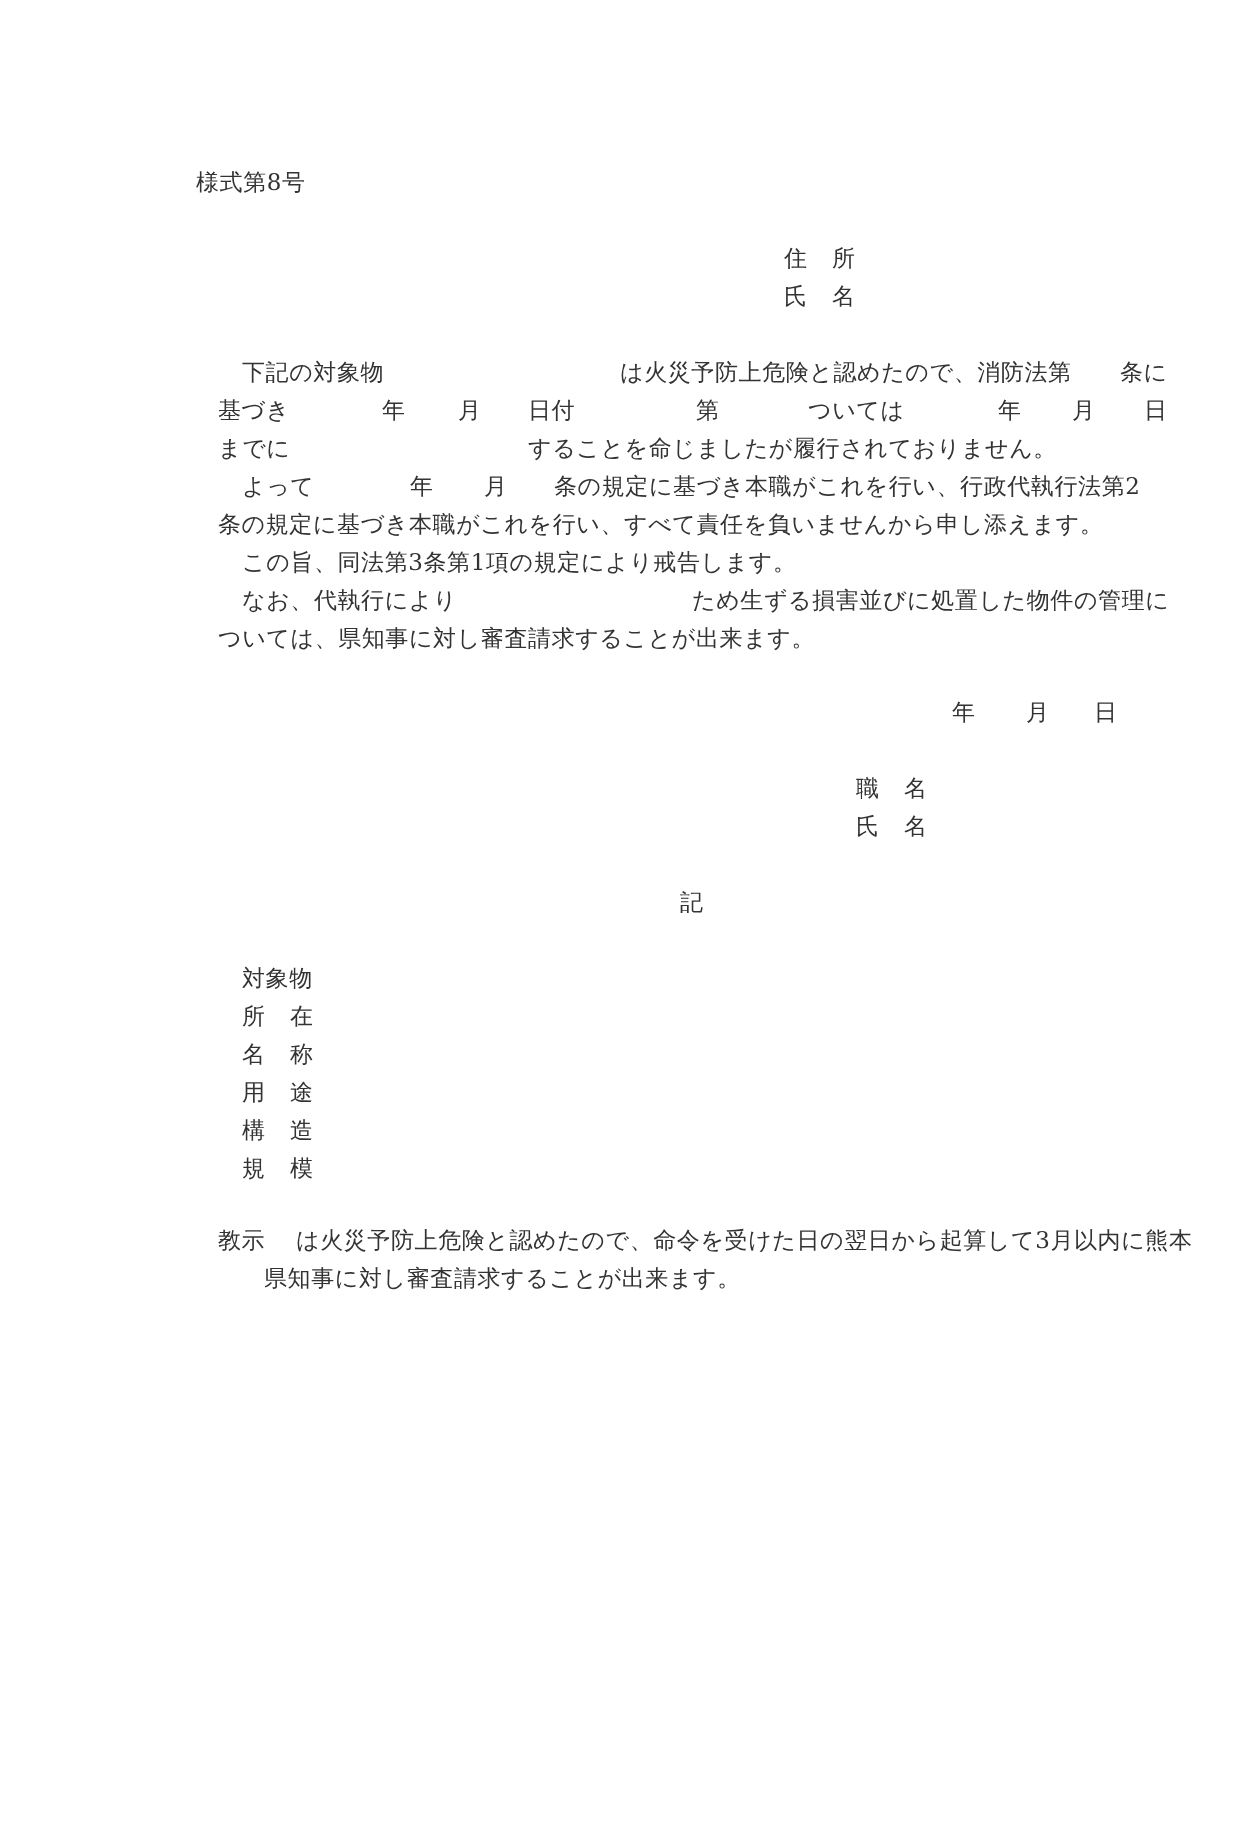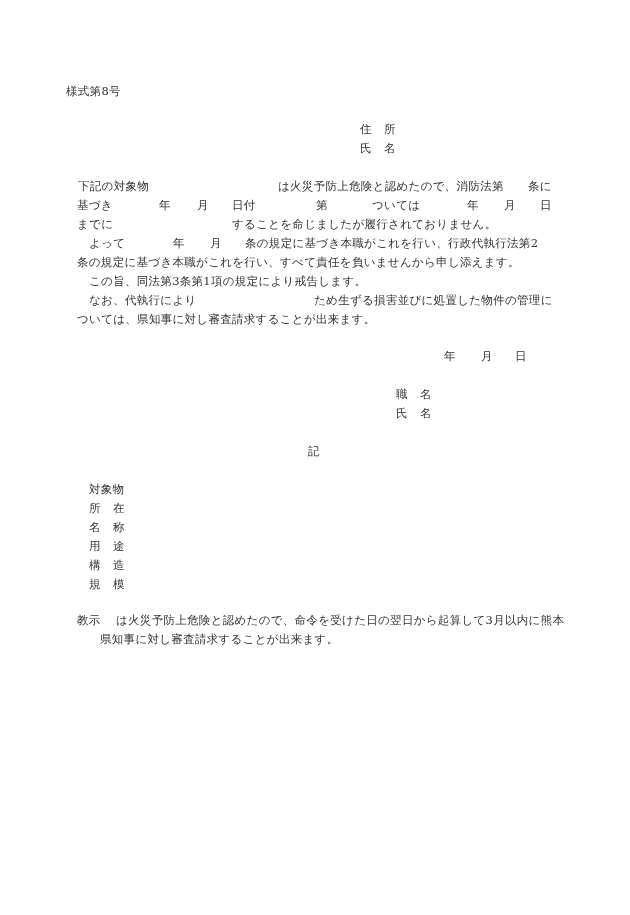--- a/index.html
+++ b/index.html
@@ -1,40 +1,40 @@
 <!DOCTYPE html>
 <html><head>
 <meta charset="utf-8">
 <style>
   html, body { margin:0; padding:0; }
   body {
     width:630px; height:915px; background:#ffffff; position:relative; overflow:hidden;
     font-family:"DejaVu Serif", "Liberation Serif", serif; color:#333333;
   }
-  .ln { position:absolute; font-size:11.5px; line-height:14px; white-space:nowrap; letter-spacing:0.3px; }
+  .ln { position:absolute; font-size:11.5px; line-height:14px; white-space:nowrap; letter-spacing:0.3px;margin-left:32px; }
   .seg { position:absolute; top:0; white-space:nowrap; }
 </style>
 </head>
 <body>
 
 <div>
 
   <div class="ln" style="left:66px;top:84px;">様式第8号</div>
 
   <div class="ln" style="left:360px;top:122px;">
     <span class="seg" style="left:0">住</span>
     <span class="seg" style="left:24px">所</span>
   </div>
   <div class="ln" style="left:360px;top:141px;">
     <span class="seg" style="left:0">氏</span>
     <span class="seg" style="left:24px">名</span>
   </div>
 
   <div class="ln" style="left:0;top:179px;width:630px;">
-    <span class="seg" style="left:78px">下記の対象物</span>
+    <span class="seg" style="left:89px">下記の対象物</span>
     <span class="seg" style="left:278px">は火災予防上危険と認めたので、消防法第</span>
     <span class="seg" style="left:528px">条に</span>
   </div>
   <div class="ln" style="left:0;top:198px;width:630px;">
     <span class="seg" style="left:77px">基づき</span>
     <span class="seg" style="left:159px">年</span>
     <span class="seg" style="left:197px">月</span>
     <span class="seg" style="left:232px">日付</span>
     <span class="seg" style="left:316px">第</span>
     <span class="seg" style="left:372px">ついては</span>

